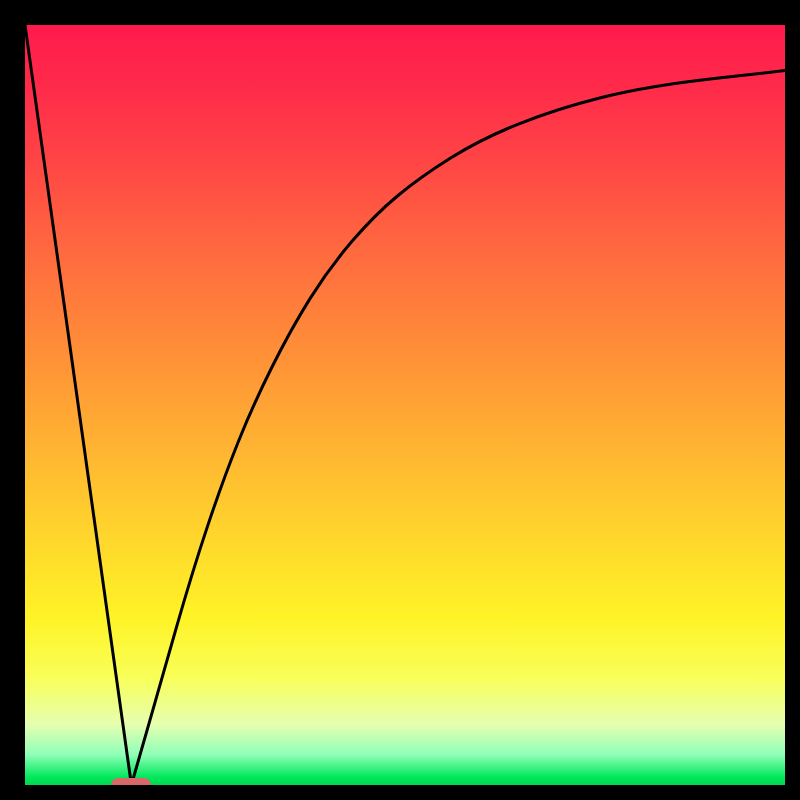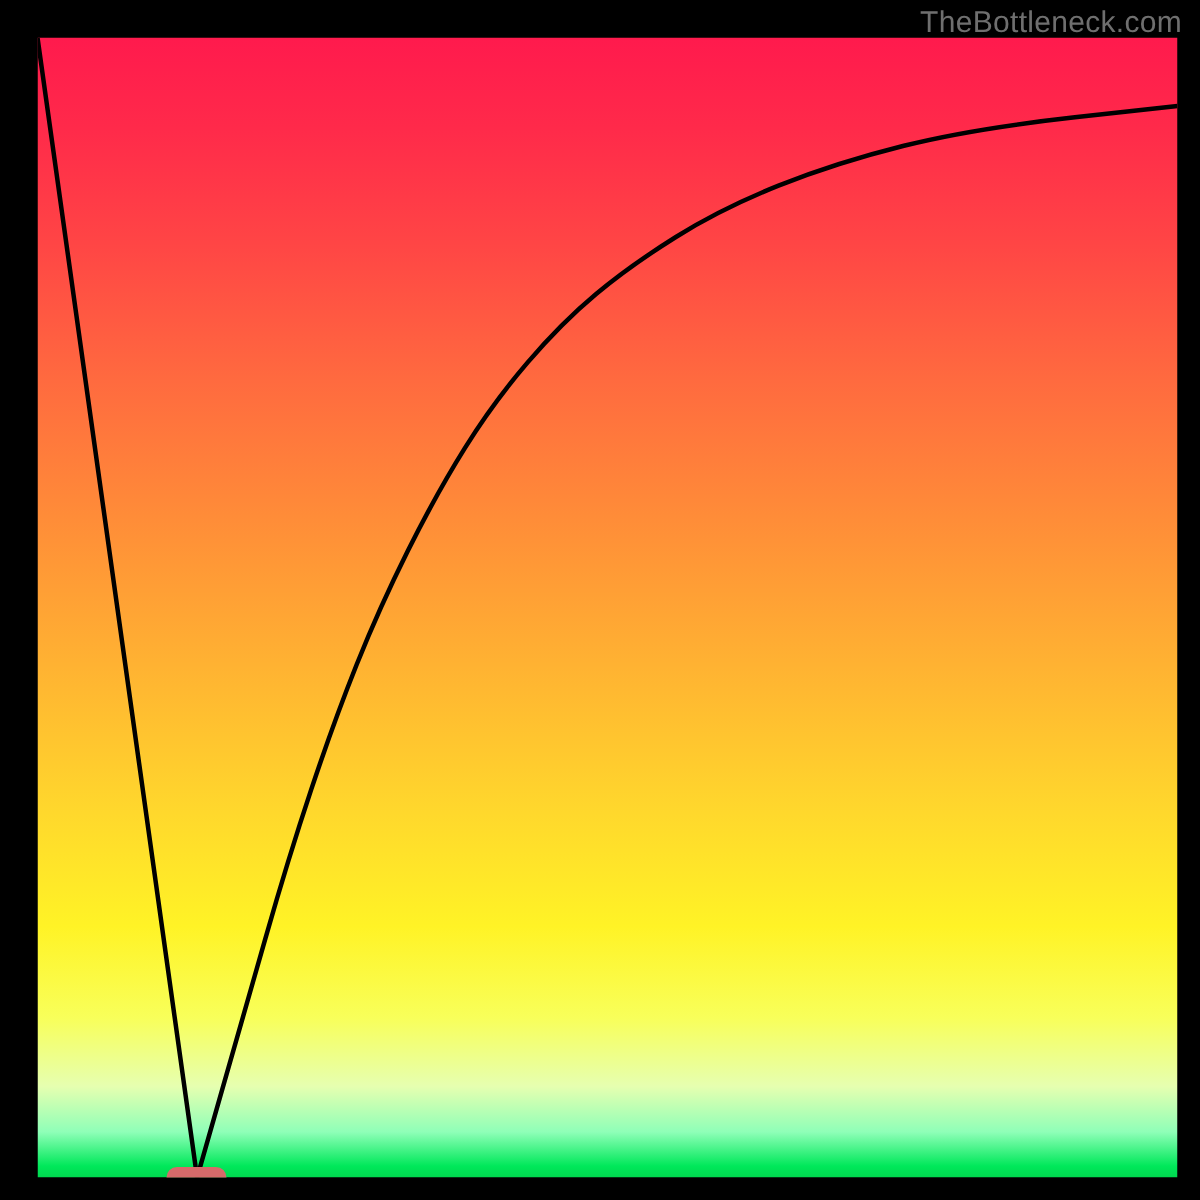--- a/index.html
+++ b/index.html
@@ -66,21 +66,20 @@
     color: #6f6f6f;
     font-size: 20px;
     letter-spacing: 0.2px;
     user-select: none;
   }
 </style>
 </head>
 <body>
 
 <div class="outer">
-  <div class="watermark">TheBottleneck.com</div>
 
   <div class="plot">
     <div class="gradient-bg"></div>
 
     <svg class="curve" viewBox="0 0 760 760" preserveAspectRatio="none">
       <path id="left-branch" fill="none" stroke="#000" stroke-width="3" stroke-linecap="round" d="M 0 0 L 106.4 760"></path>
       <path id="right-curve" fill="none" stroke="#000" stroke-width="3" stroke-linecap="round" d="M 106.4 760 Q 106.4 760 121.6 706.8 Q 136.79999999999998 653.6 152 600.4000000000001 Q 167.2 547.2 182.39999999999998 501.6 Q 197.6 456 212.8 418 Q 228 380 247 342 Q 266 304 285 273.59999999999997 Q 304 243.19999999999993 326.8 216.59999999999997 Q 349.6 190 372.4 171 Q 395.2 152 425.6 133 Q 456 114 494 98.80000000000001 Q 532 83.60000000000002 577.5999999999999 72.19999999999999 Q 623.1999999999999 60.799999999999955 691.5999999999999 53.19999999999999 T 760 45.60000000000002"></path>
     </svg>
 
     <div id="marker" class="marker" style="left: 106.4px; top: 760px; background: rgb(214, 106, 106);"></div>

